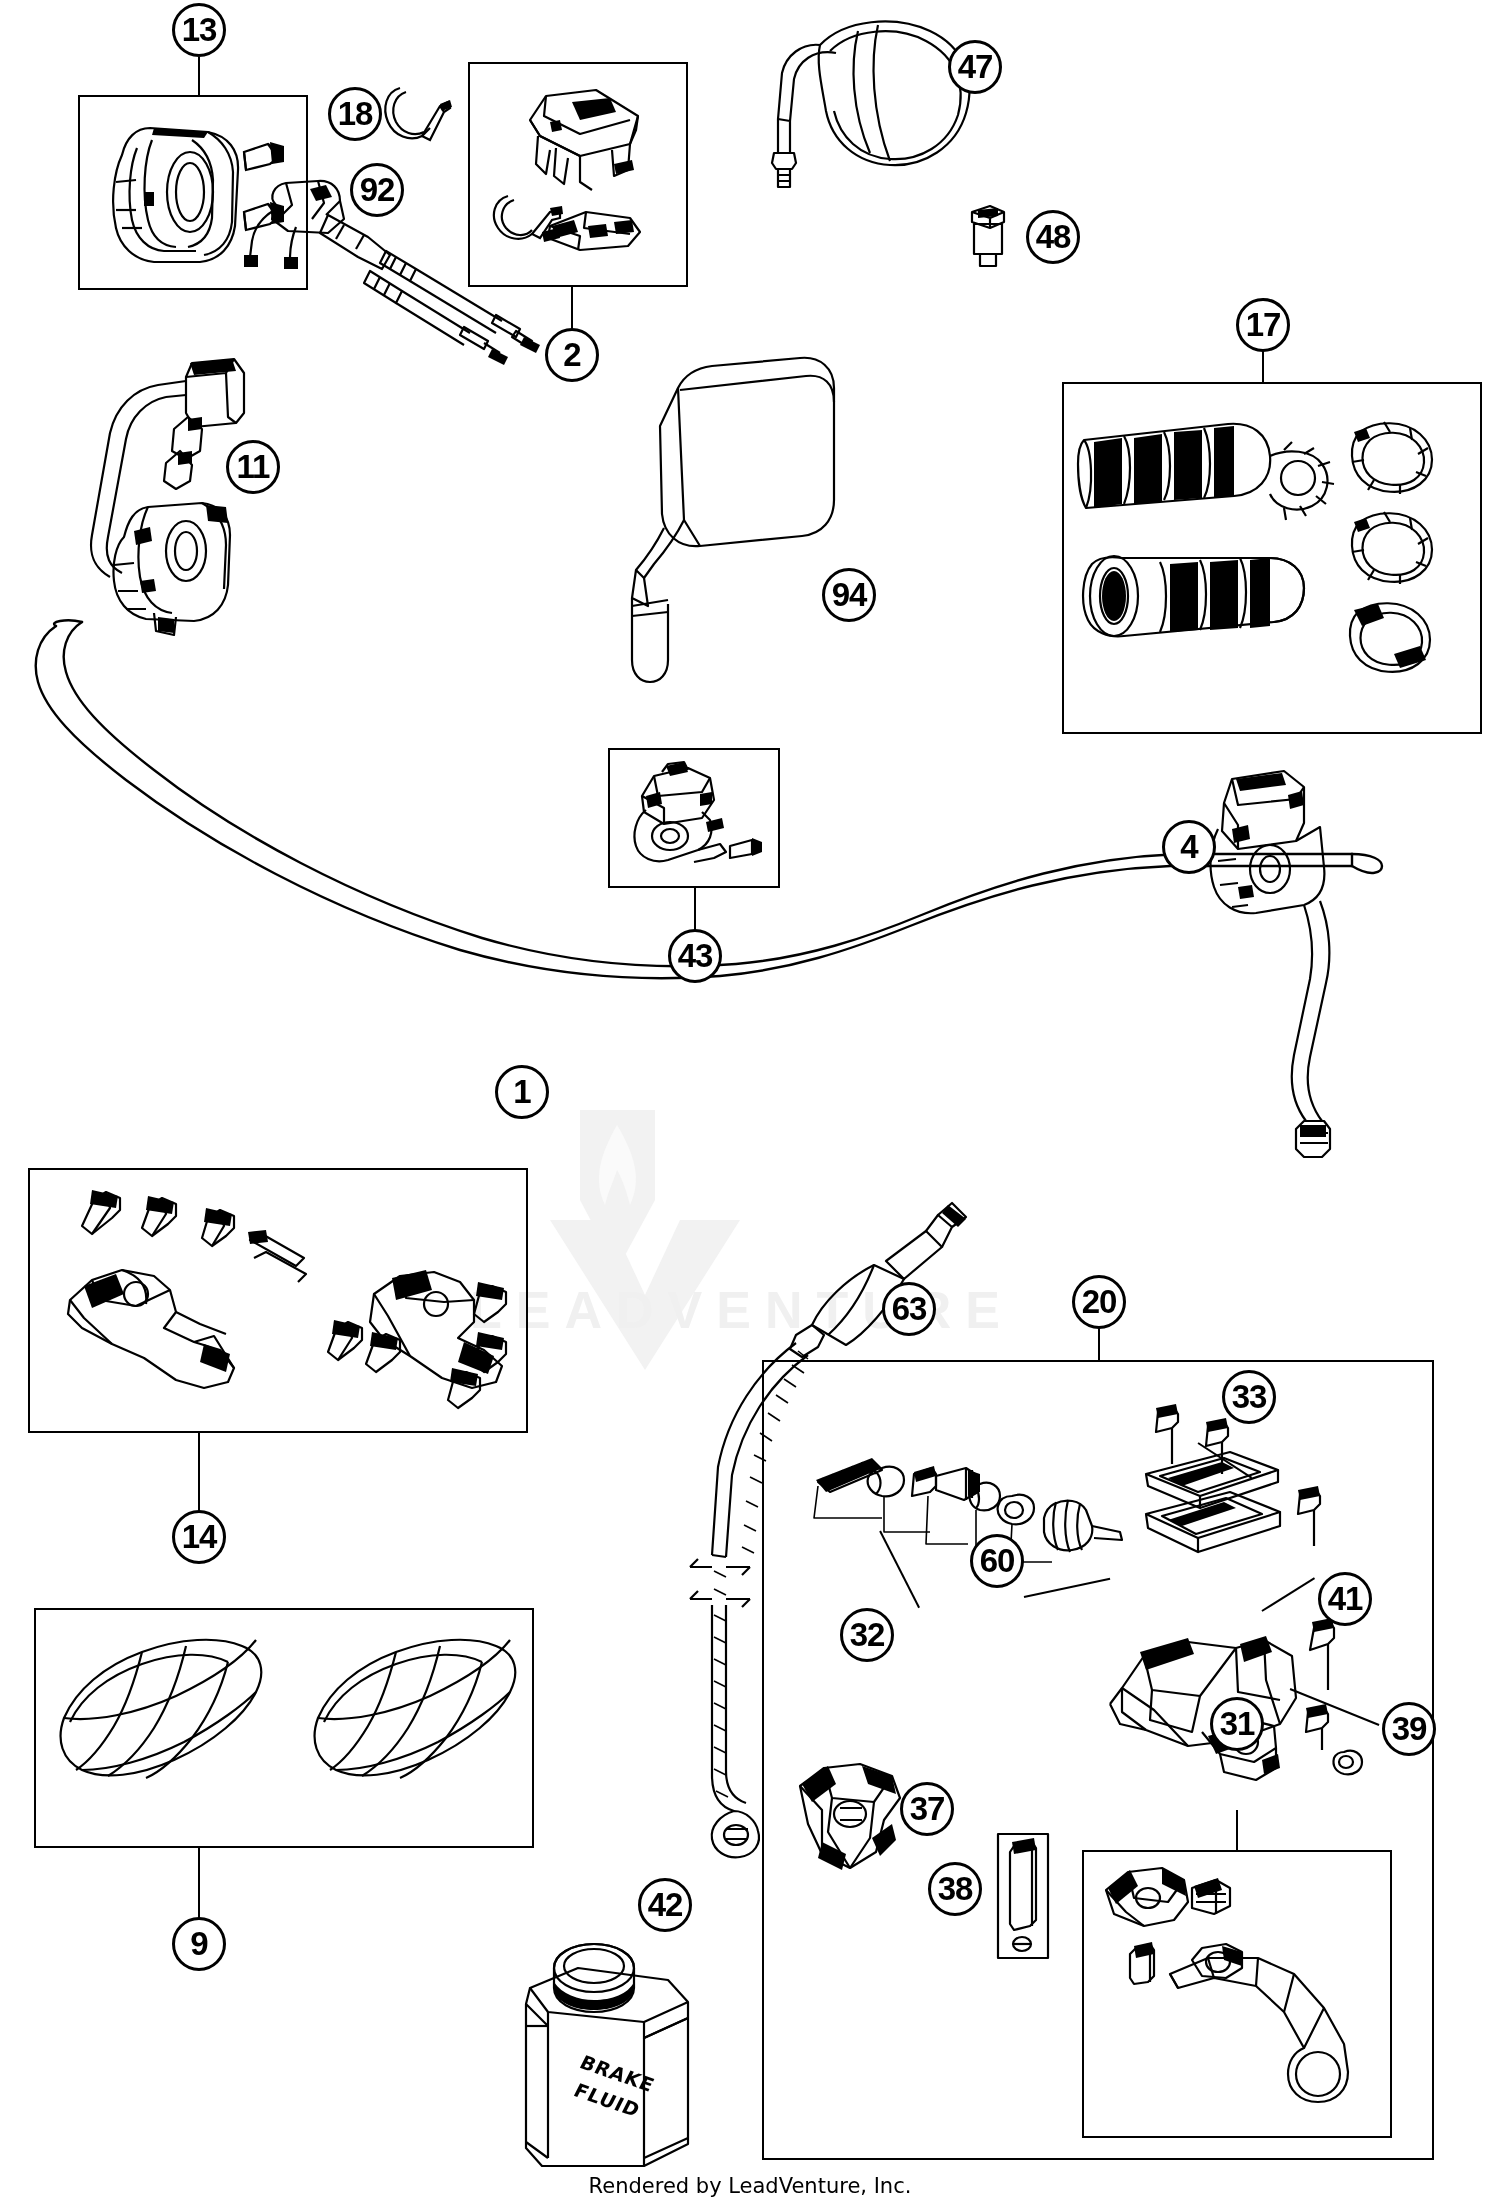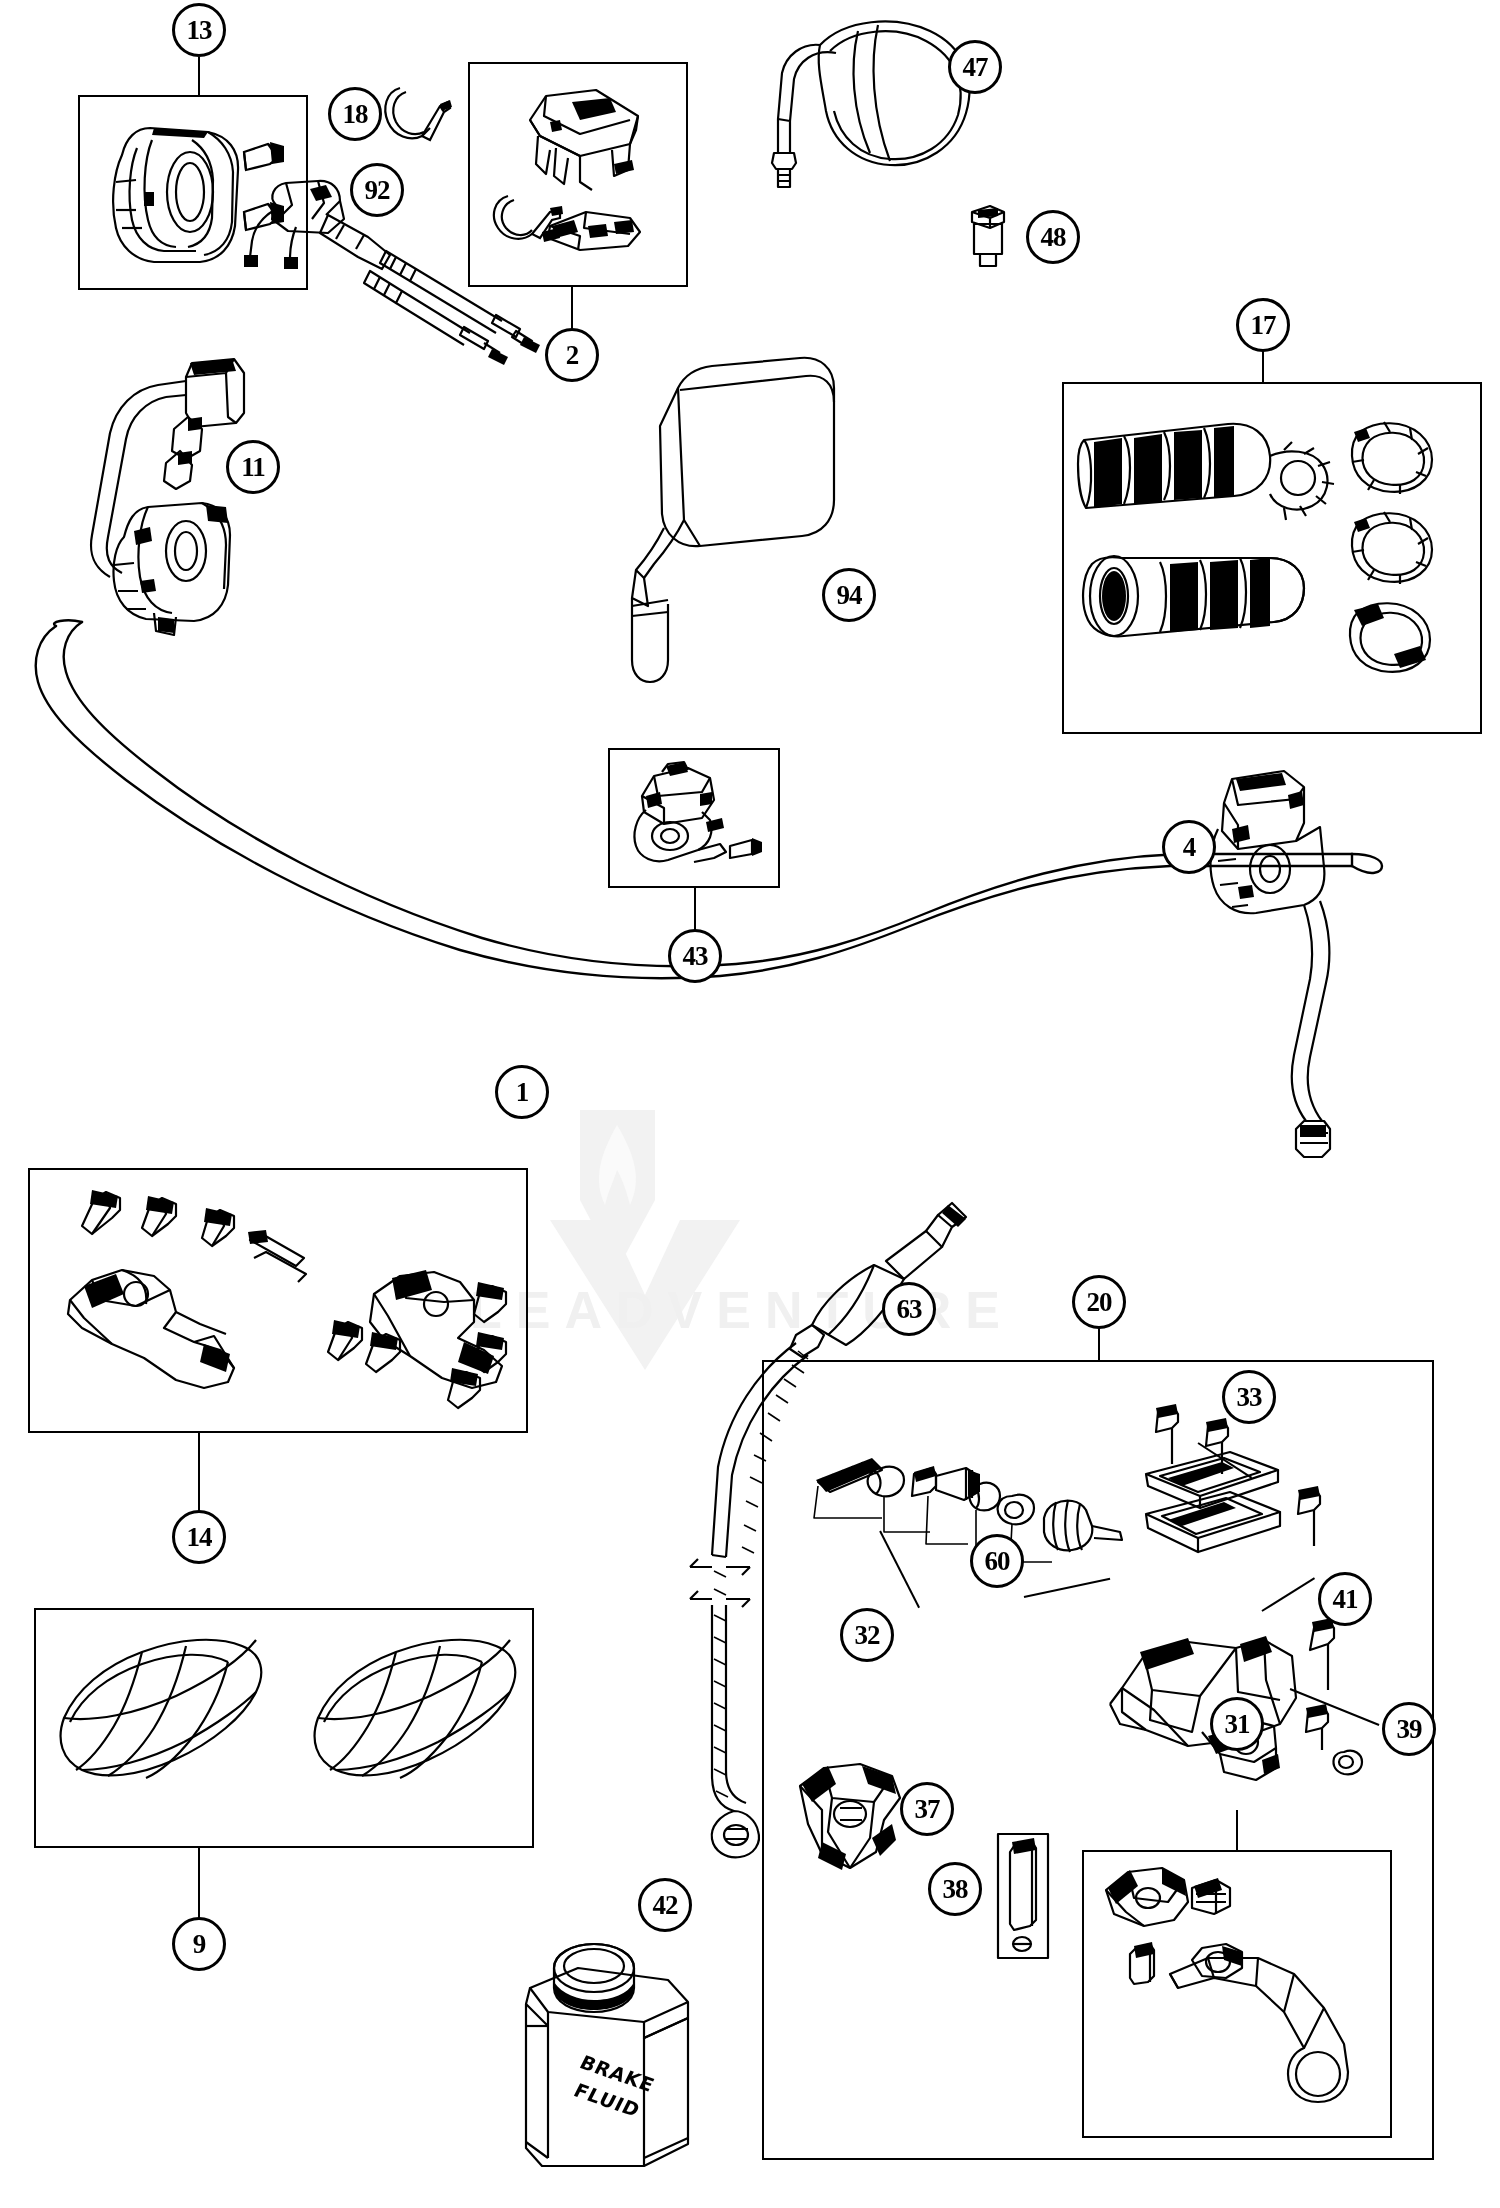--- a/index.html
+++ b/index.html
@@ -44,23 +44,23 @@
   }
 
   
   .callout{
     position:absolute;
     width:54px;height:54px;
     border:3px solid #000;
     border-radius:50%;
     background:#fff;
     display:flex;align-items:center;justify-content:center;
-    font-size:27px;
+    font-size:33px;
     font-weight:bold;
-    font-family:Liberation Serif, serif;
+    font-family:Liberation Sans, sans-serif;
     letter-spacing:-1px;
     z-index:12;
     box-sizing:border-box;
   }
 
   
   .leader{
     position:absolute;
     background:#000;
     z-index:3;
@@ -844,14 +844,15 @@
         <path d="M8 96 L30 96"></path>
       </g>
       <g fill="#000">
         <path d="M36 52 C44 64 60 70 76 70 C94 70 110 64 116 52 L116 62 C110 74 94 80 76 80 C58 80 42 74 36 62 Z"></path>
       </g>
     </svg>
     <div class="bf-text" style="left:68px;top:122px;">BRAKE</div>
     <div class="bf-text" style="left:62px;top:150px;">FLUID</div>
   </div>
 
+  <div class="footer">Rendered by LeadVenture, Inc.</div>
 
 </div>
 
 </body></html>

